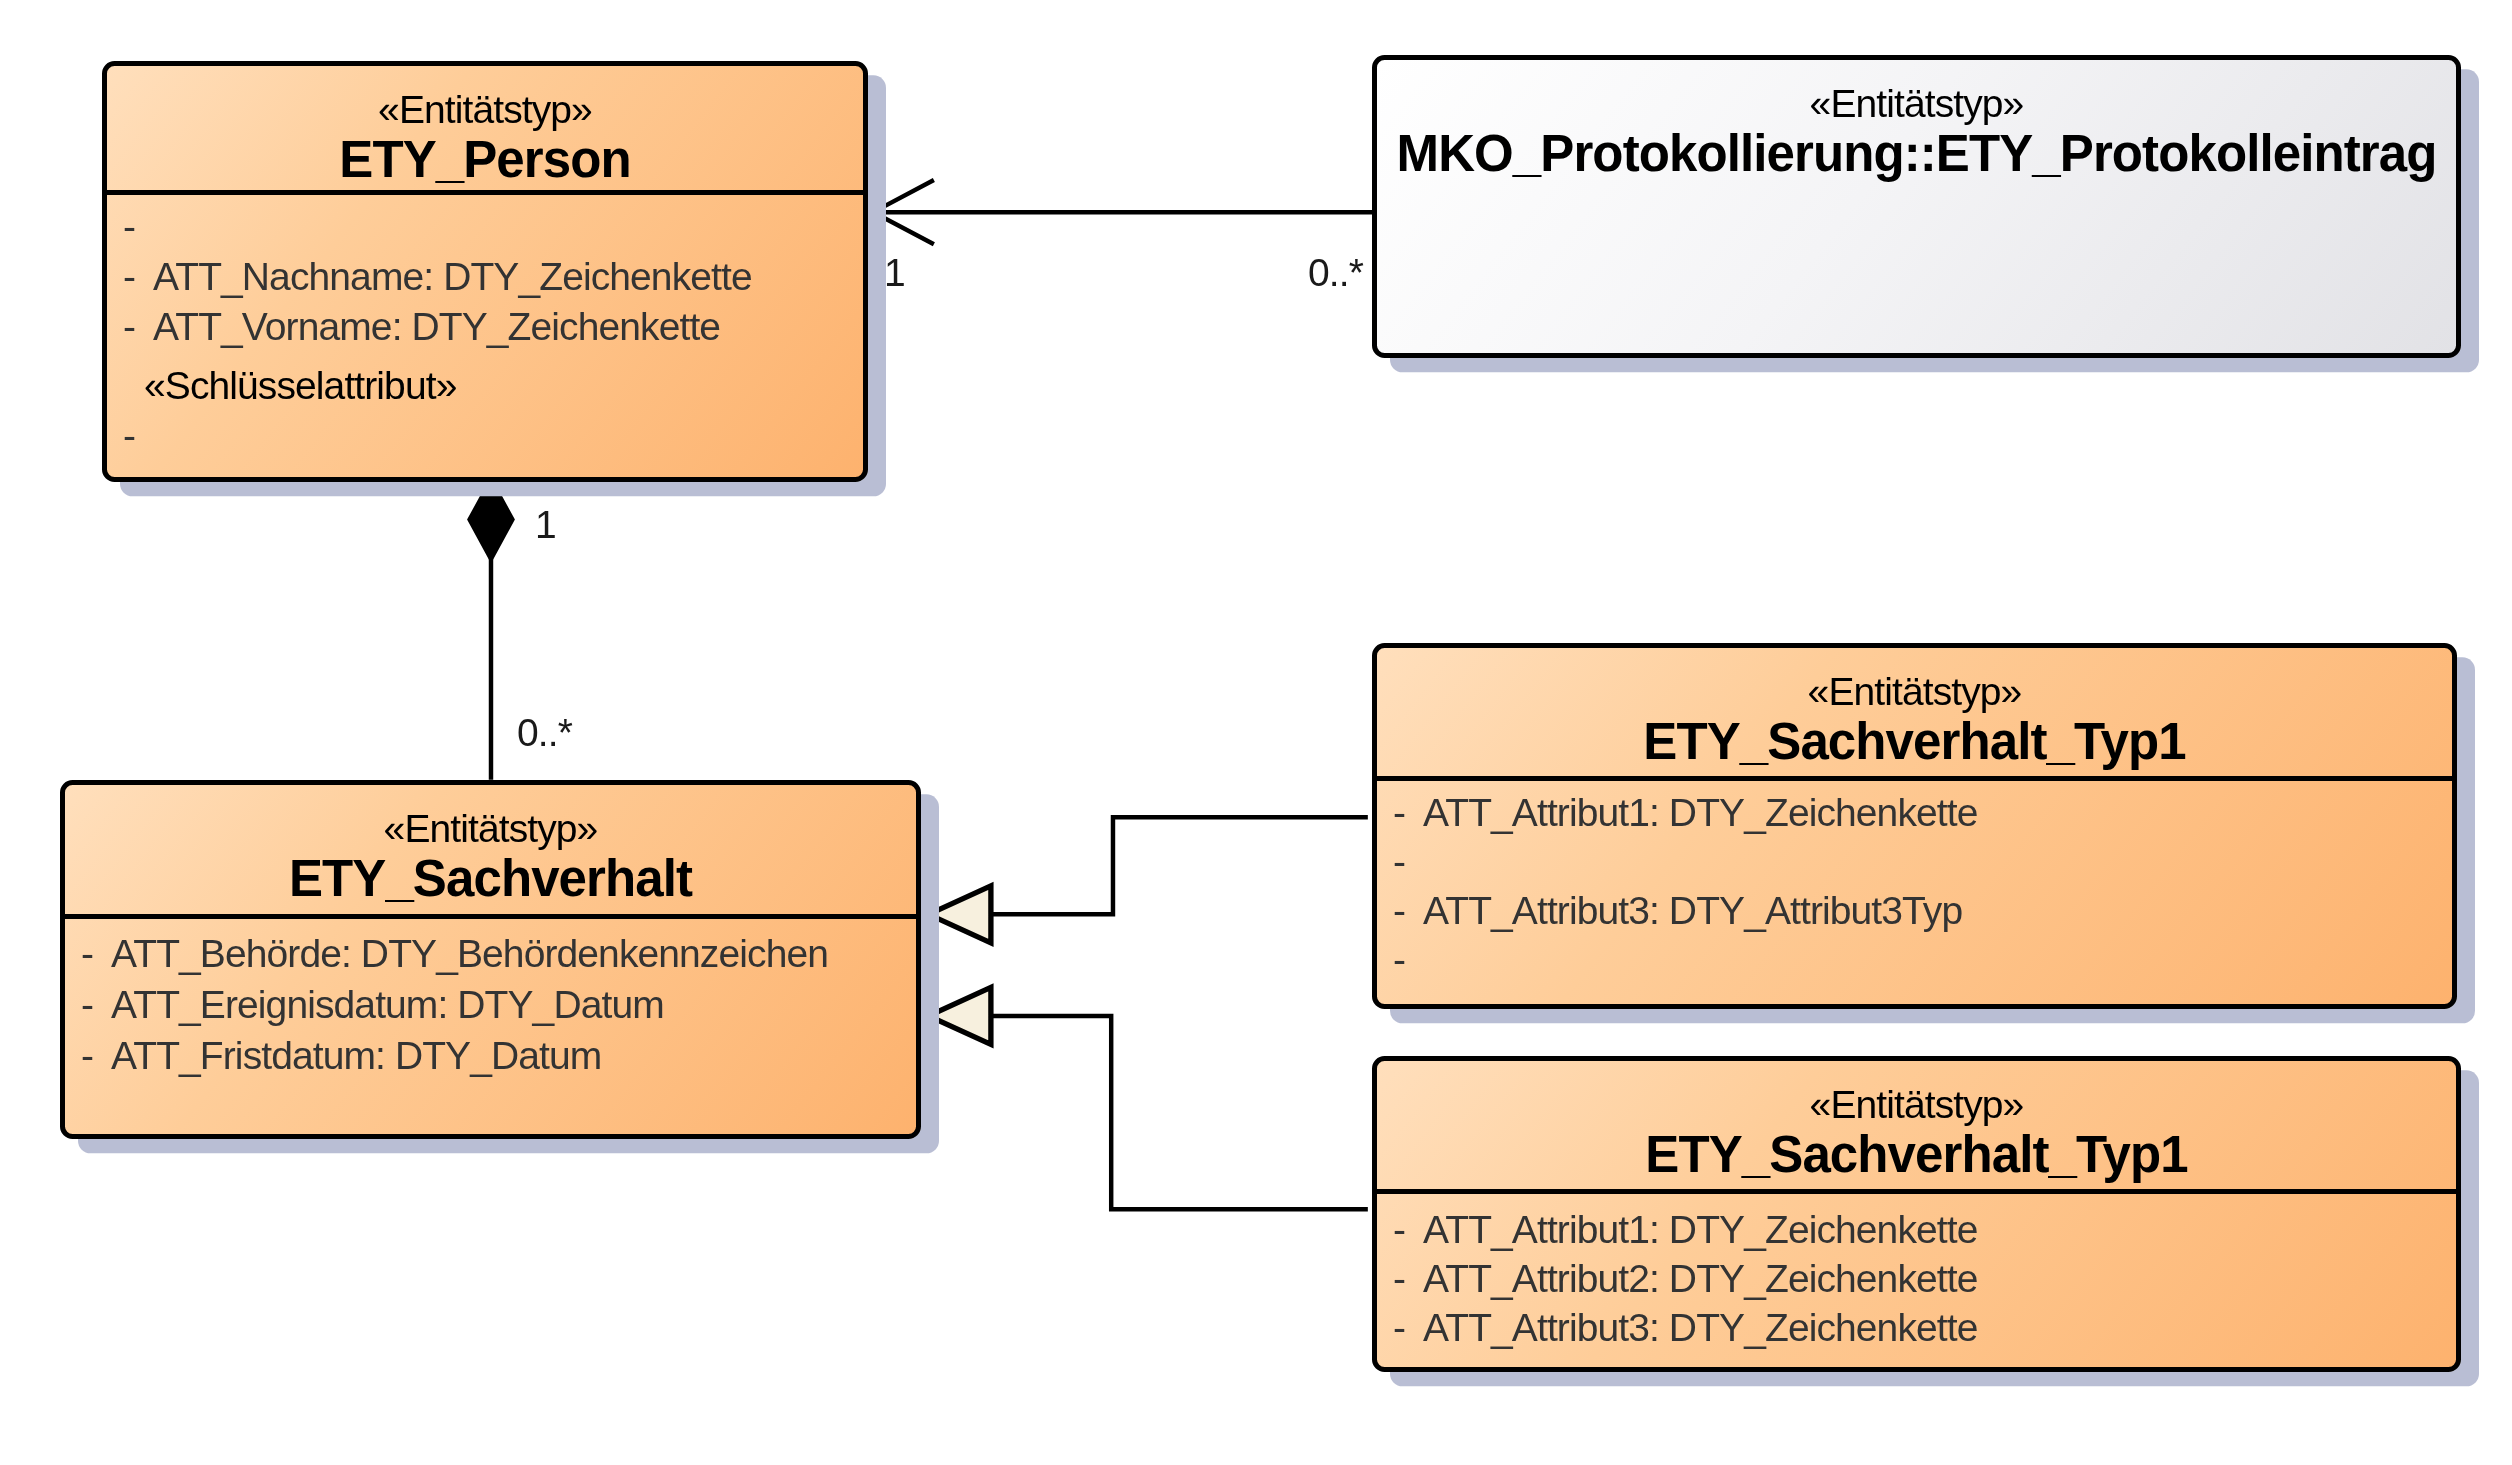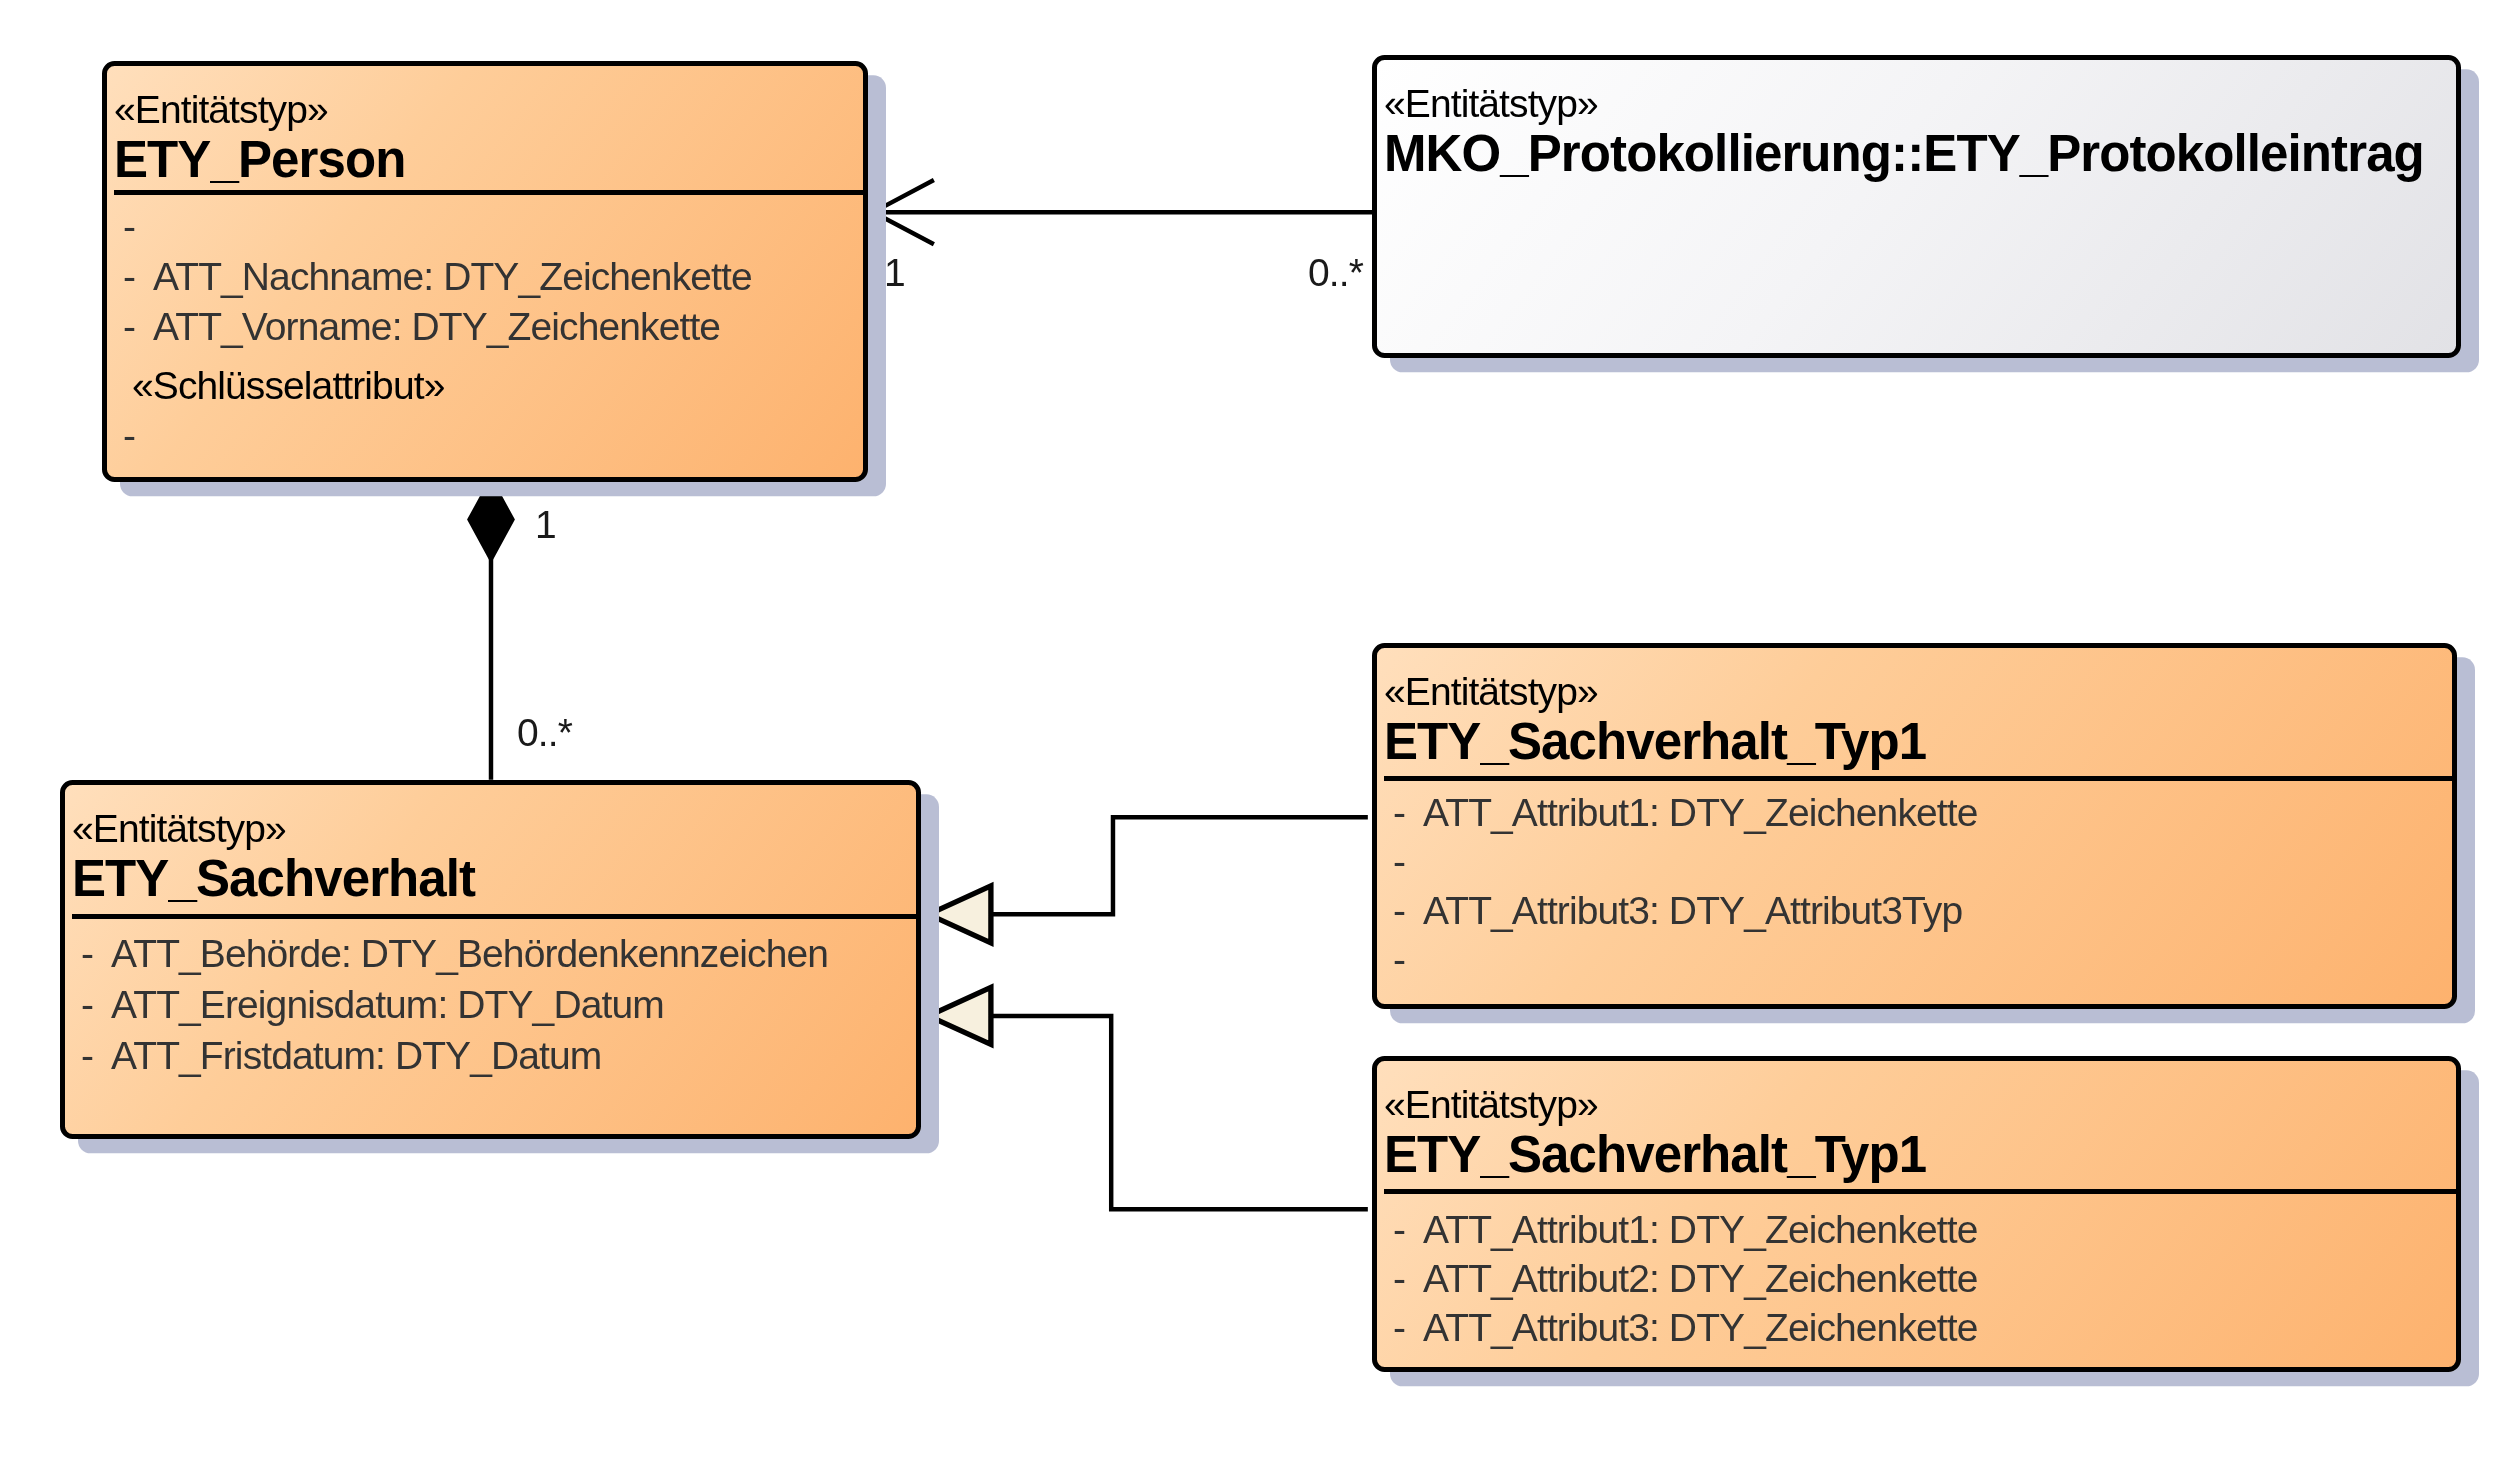--- a/index.html
+++ b/index.html
@@ -19,43 +19,42 @@
     border:5.3px solid #000000;
     border-radius:12.5px;
     box-shadow:18px 14.3px 0 #b9bed4;
     background:linear-gradient(128deg,#ffdfbc 0%,#fecd99 34%,#fdb26e 100%);
   }
   .entity.external{
     background:linear-gradient(128deg,#ffffff 0%,#f4f4f6 45%,#e2e2e6 100%);
   }
   .title{
     box-sizing:border-box;
-    text-align:left;
+    text-align:center;
     border-bottom:5.3px solid #000000;
     padding-top:19.6px;
-    margin-left:7px;
   }
   .title.no-divider{border-bottom:none;}
   .stereo{
     font-size:39px;line-height:48px;font-weight:400;color:#000000;letter-spacing:-0.9px;
   }
   .name{
     font-size:51px;line-height:52px;font-weight:700;color:#000000;letter-spacing:-0.9px;
   }
   .attrs{box-sizing:border-box;}
   .row{
     display:flex;align-items:baseline;
     font-size:39px;color:#333333;letter-spacing:-0.9px;
   }
   .bullet{
     flex:0 0 46px;padding-left:16px;box-sizing:border-box;color:#333333;
   }
   .atext{white-space:nowrap;}
   .key-stereo{
-    font-size:39px;color:#000000;letter-spacing:-0.9px;padding-left:25px;
+    font-size:39px;color:#000000;letter-spacing:-0.9px;padding-left:37px;
   }
   .mult{
     position:absolute;
     font-size:39px;line-height:43px;color:#1a1a1a;letter-spacing:-0.9px;
     white-space:nowrap;
   }
   .mult.right{text-align:right;}
 </style>
 </head>
 <body>

